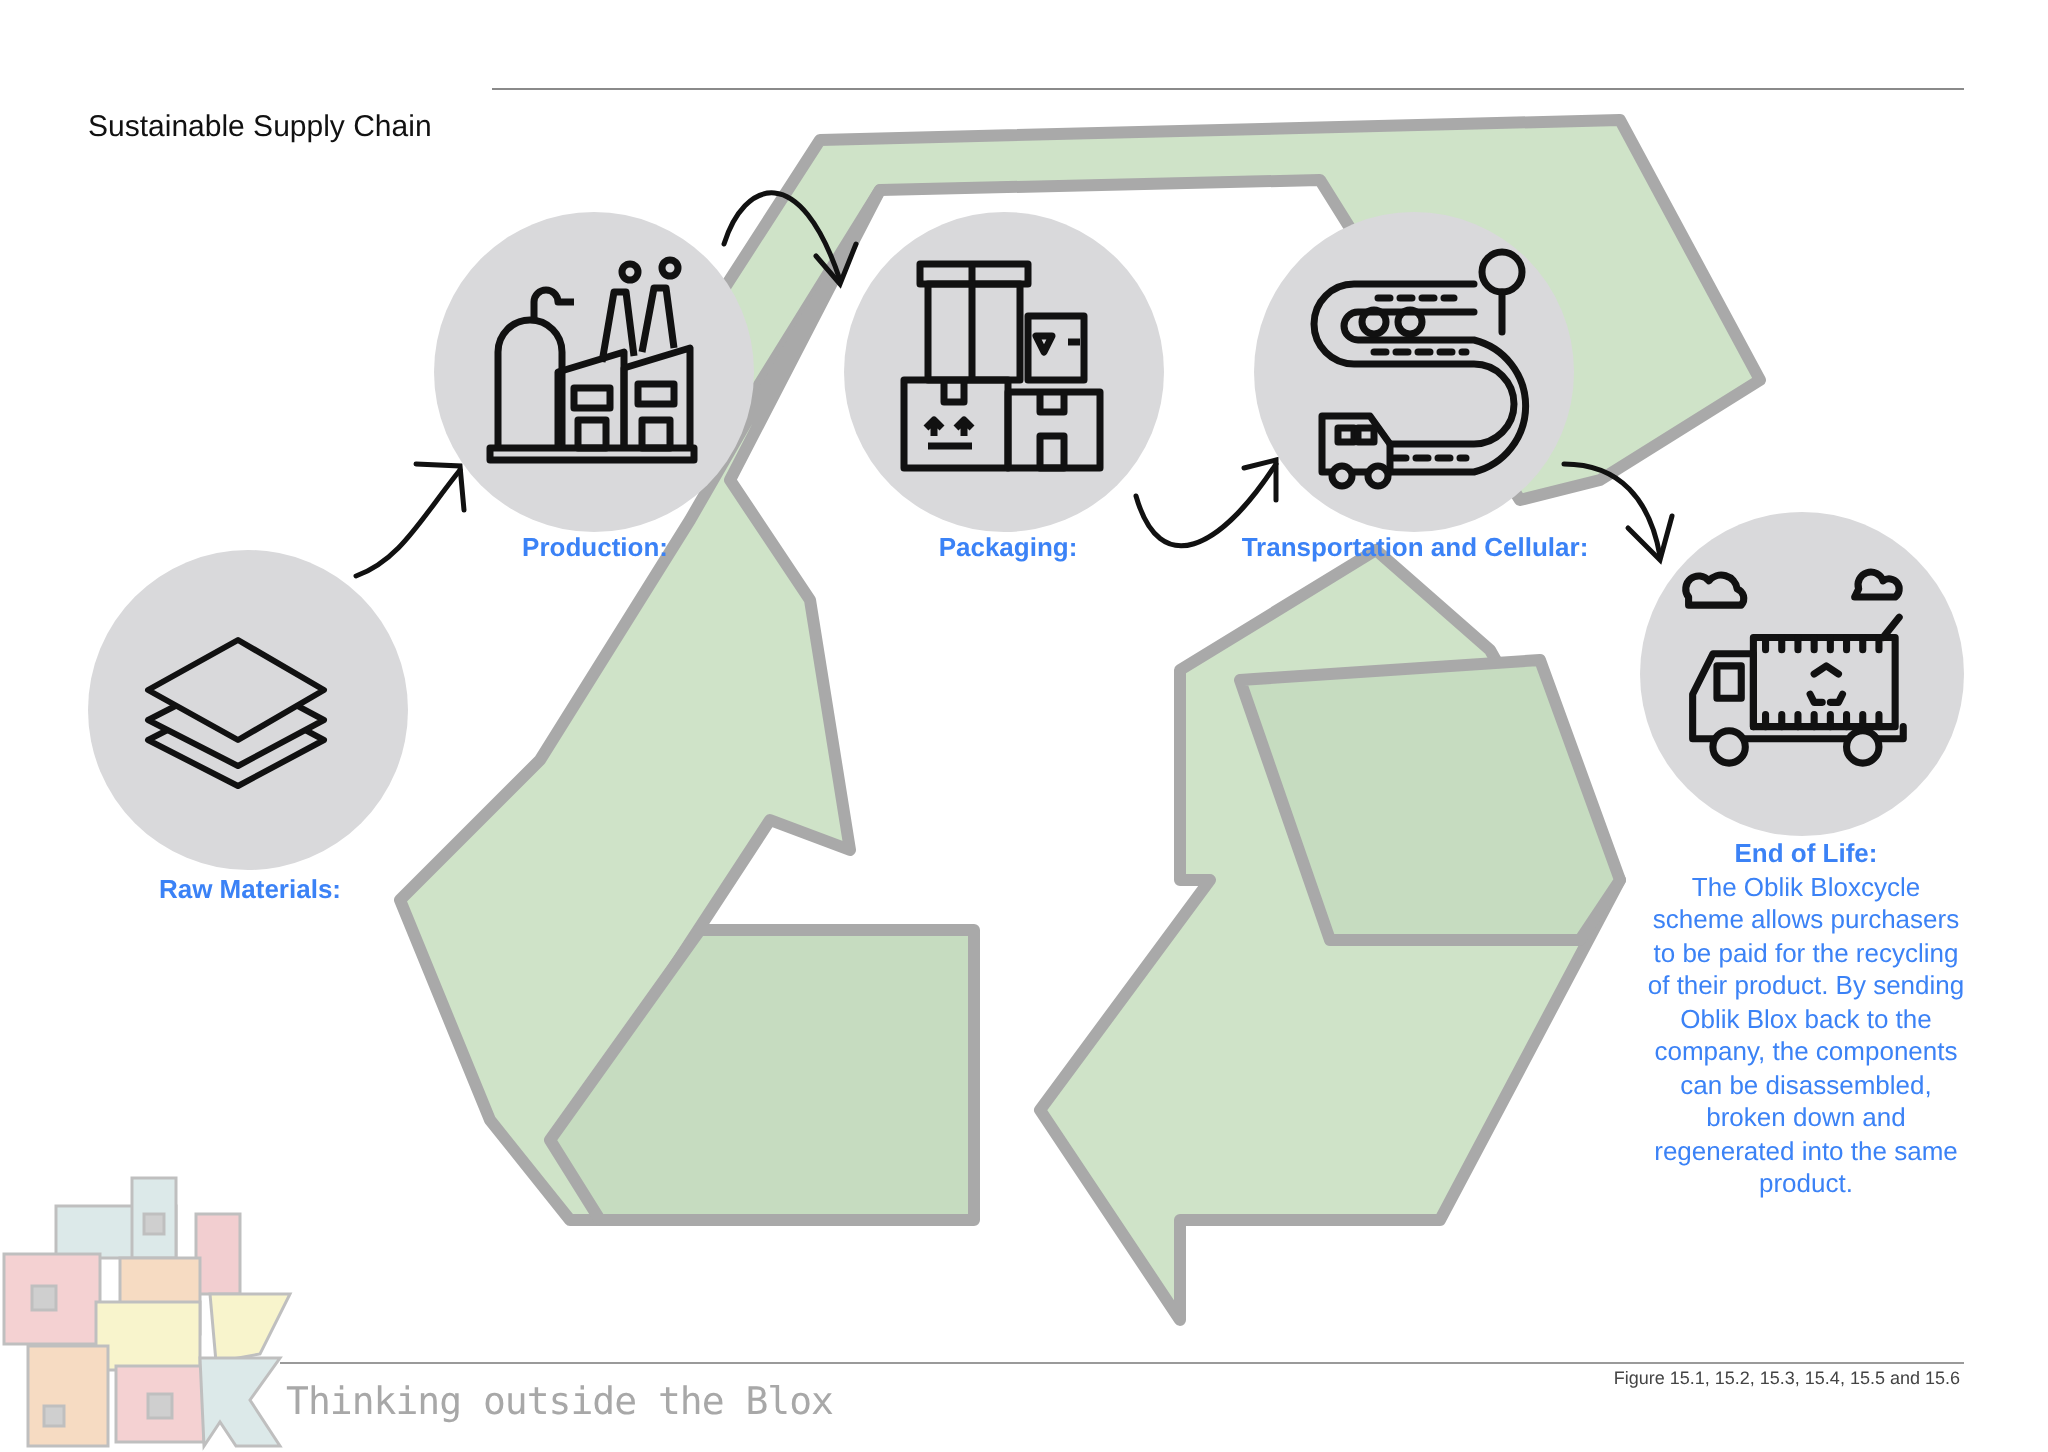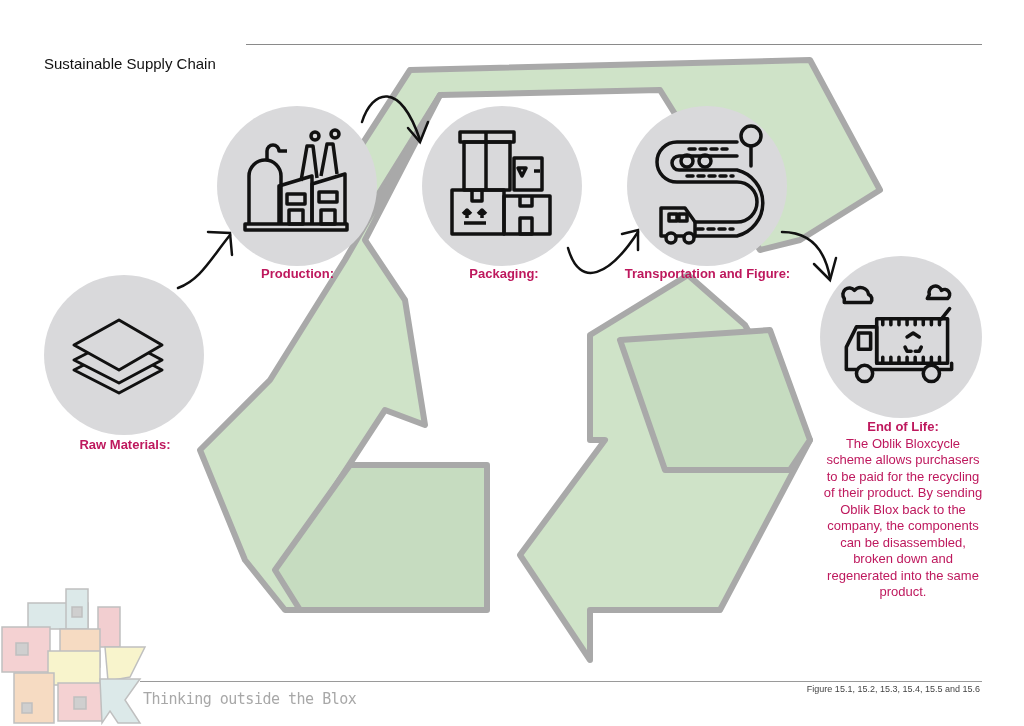--- a/index.html
+++ b/index.html
@@ -4,23 +4,23 @@
 <style>
   html,body{margin:0;padding:0;background:#fff;}
   body{width:1024px;height:726px;position:relative;overflow:hidden;font-family:"Liberation Sans","DejaVu Sans",sans-serif;color:#111;}
   .title{position:absolute;left:44px;top:35px;font-size:15px;color:#111;margin-top:20px;}
   .title-rule{position:absolute;left:246px;top:44px;width:736px;height:1px;background:#8a8a8a;}
   .bottom-rule{position:absolute;left:140px;top:681px;width:842px;height:1px;background:#9a9a9a;}
   .figure-caption{position:absolute;right:44px;top:684px;font-size:9px;color:#444;margin-left:32px;}
   svg.bg{position:absolute;left:0;top:0;}
   .circle{position:absolute;border-radius:50%;background:#d9d9db;}
   .circle svg{position:absolute;left:0;top:0;width:100%;height:100%;}
-  .stage-text{position:absolute;text-align:center;font-size:13px;line-height:16.5px;color:#be185d;}
+  .stage-text{position:absolute;text-align:center;font-size:13px;line-height:16.5px;color:#3b82f6;}
   .stage-text b{font-weight:bold;display:block;}
-  .tagline{position:absolute;left:143px;top:690px;font-family:"DejaVu Sans Mono","Liberation Mono",monospace;font-size:15px;color:#a8a8a8;letter-spacing:-0.5px;}
+  .tagline{position:absolute;left:143px;top:690px;font-family:"DejaVu Sans Mono","Liberation Mono",monospace;font-size:19px;color:#a8a8a8;letter-spacing:-0.5px;}
 </style>
 </head>
 <body>
 
 <svg class="bg" width="1024" height="726" viewBox="0 0 1024 726">
   <g fill="#cfe3c8" stroke="#a9a9a9" stroke-width="6" stroke-linejoin="round">
 
     <path d="M410 70 L810 60 L880 190 L800 240 L760 250 L660 90 L440 95 L350 240 L310 225 Z"></path>
 
     <path d="M440 95 L345 260 L270 380 L200 450 L245 560 L285 610 L345 610 L300 540 L385 410 L425 425 L405 300 L365 240 Z"></path>
@@ -118,21 +118,21 @@
       <circle cx="78" cy="55" r="6"></circle>
       <path d="M34 130 L34 102 L58 102 L68 116 L68 130 Z"></path>
       <rect x="42" y="108" width="8" height="7"></rect>
       <rect x="52" y="108" width="8" height="7"></rect>
       <circle cx="44" cy="132" r="5" fill="#d9d9db"></circle>
       <circle cx="62" cy="132" r="5" fill="#d9d9db"></circle>
     </g>
   </svg>
 </div>
 <div class="stage-text" style="left:620px;top:266px;width:175px;">
-  <b>Transportation and Figure:</b>
+  <b>Transportation and Cellular:</b>
 </div>
 
 <div class="circle" style="left:820px;top:256px;width:162px;height:162px;">
   <svg viewBox="0 0 160 160">
     <g fill="none" stroke="#111" stroke-width="3.5" stroke-linecap="round" stroke-linejoin="round">
       <path d="M24 42 A6 6 0 0 1 34 34 A8 8 0 0 1 48 38 A5 5 0 0 1 50 46 L24 46 Z"></path>
       <path d="M108 38 A6 6 0 0 1 120 34 A4 4 0 0 1 126 42 L106 42 Z"></path>
       <rect x="56" y="62" width="70" height="44"></rect>
       <path d="M62 62 L62 68 M70 62 L70 68 M78 62 L78 68 M86 62 L86 68 M94 62 L94 68 M102 62 L102 68 M110 62 L110 68 M118 62 L118 68"></path>
       <path d="M62 100 L62 106 M70 100 L70 106 M78 100 L78 106 M86 100 L86 106 M94 100 L94 106 M102 100 L102 106 M110 100 L110 106 M118 100 L118 106"></path>

